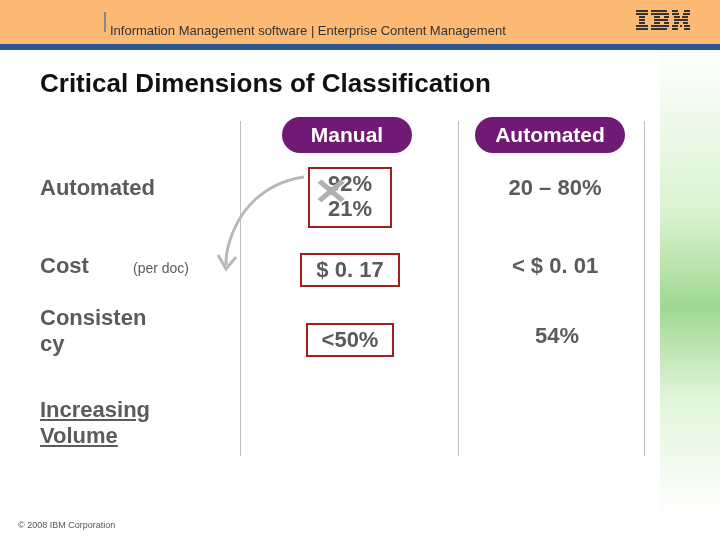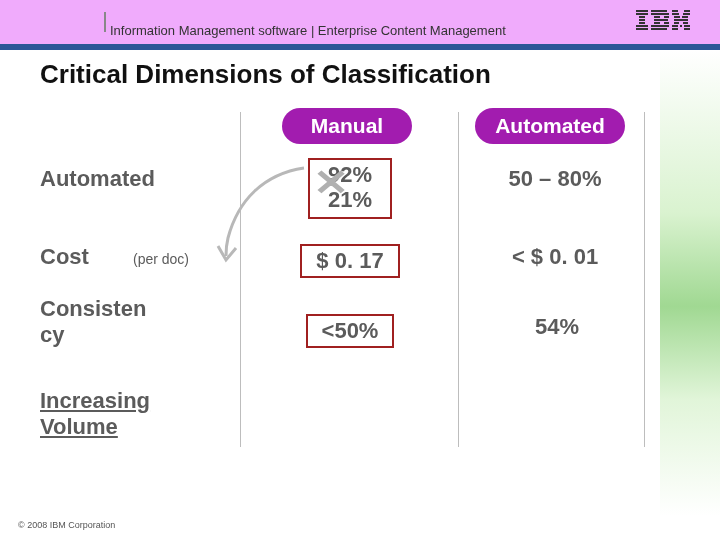--- a/index.html
+++ b/index.html
@@ -2,21 +2,21 @@
 <html><head>
 <meta charset="utf-8">
 <style>
   * { box-sizing: border-box; margin: 0; padding: 0; }
   body {
     width: 720px; height: 540px;
     font-family: Arial, Helvetica, sans-serif;
     position: relative; overflow: hidden; background: #fff;
   }
   .topbar {
-    height: 44px; background: #f0abfc;
+    height: 44px; background: #fdba74;
     display: flex; align-items: center;
     padding: 16px 24px 0 110px;
     font-size: 13px; color: #333;
     position: relative;
   }
   .topbar::before {
     content: "";
     position: absolute; left: 104px; top: 12px; bottom: 12px;
     width: 2px; background: #888;
   }
@@ -32,30 +32,30 @@
     background: linear-gradient(to bottom,
       rgba(255,255,255,0) 0%,
       rgba(180,230,160,0.5) 35%,
       rgba(120,200,100,0.7) 55%,
       rgba(180,230,160,0.4) 75%,
       rgba(255,255,255,0) 100%);
     pointer-events: none;
   }
   .slide-title {
     font-size: 26px; font-weight: bold; color: #111;
-    padding: 9px 0 18px 40px;
+    padding: 18px 0 18px 40px;
   }
   .content {
     position: relative;
     padding-left: 40px;
   }
   .col-header {
     position: absolute; top: 0; height: 36px;
     display: flex; align-items: center; justify-content: center;
-    background: #a21caf; color: #fff; font-weight: bold;
+    background: #701a75; color: #fff; font-weight: bold;
     font-size: 21px; border-radius: 18px;
     padding: 0 18px;
   }
   .col-header.manual { left: 282px; width: 130px; }
   .col-header.auto { left: 475px; width: 150px; }
   .vline {
     position: absolute; top: 4px; width: 1px; height: 335px;
     background: #bdbdbd;
   }
   .v1 { left: 240px; }
@@ -184,18 +184,18 @@
     <path d="M14,86 L22,100 L32,88" stroke="#b8b8b8" stroke-width="3" fill="none"></path>
   </svg>
 
   <div class="cell cost-manual">
     <span class="boxed">$ 0. 17</span>
   </div>
   <div class="cell cons-manual">
     <span class="boxed">&lt;50%</span>
   </div>
 
-  <div class="cell acc-auto">50 – 80%</div>
+  <div class="cell acc-auto">20 – 80%</div>
   <div class="cell cost-auto">&lt; $ 0. 01</div>
   <div class="cell cons-auto">54%</div>
 </div>
 
 <div class="footer">© 2008 IBM Corporation</div>
 
 </body></html>

